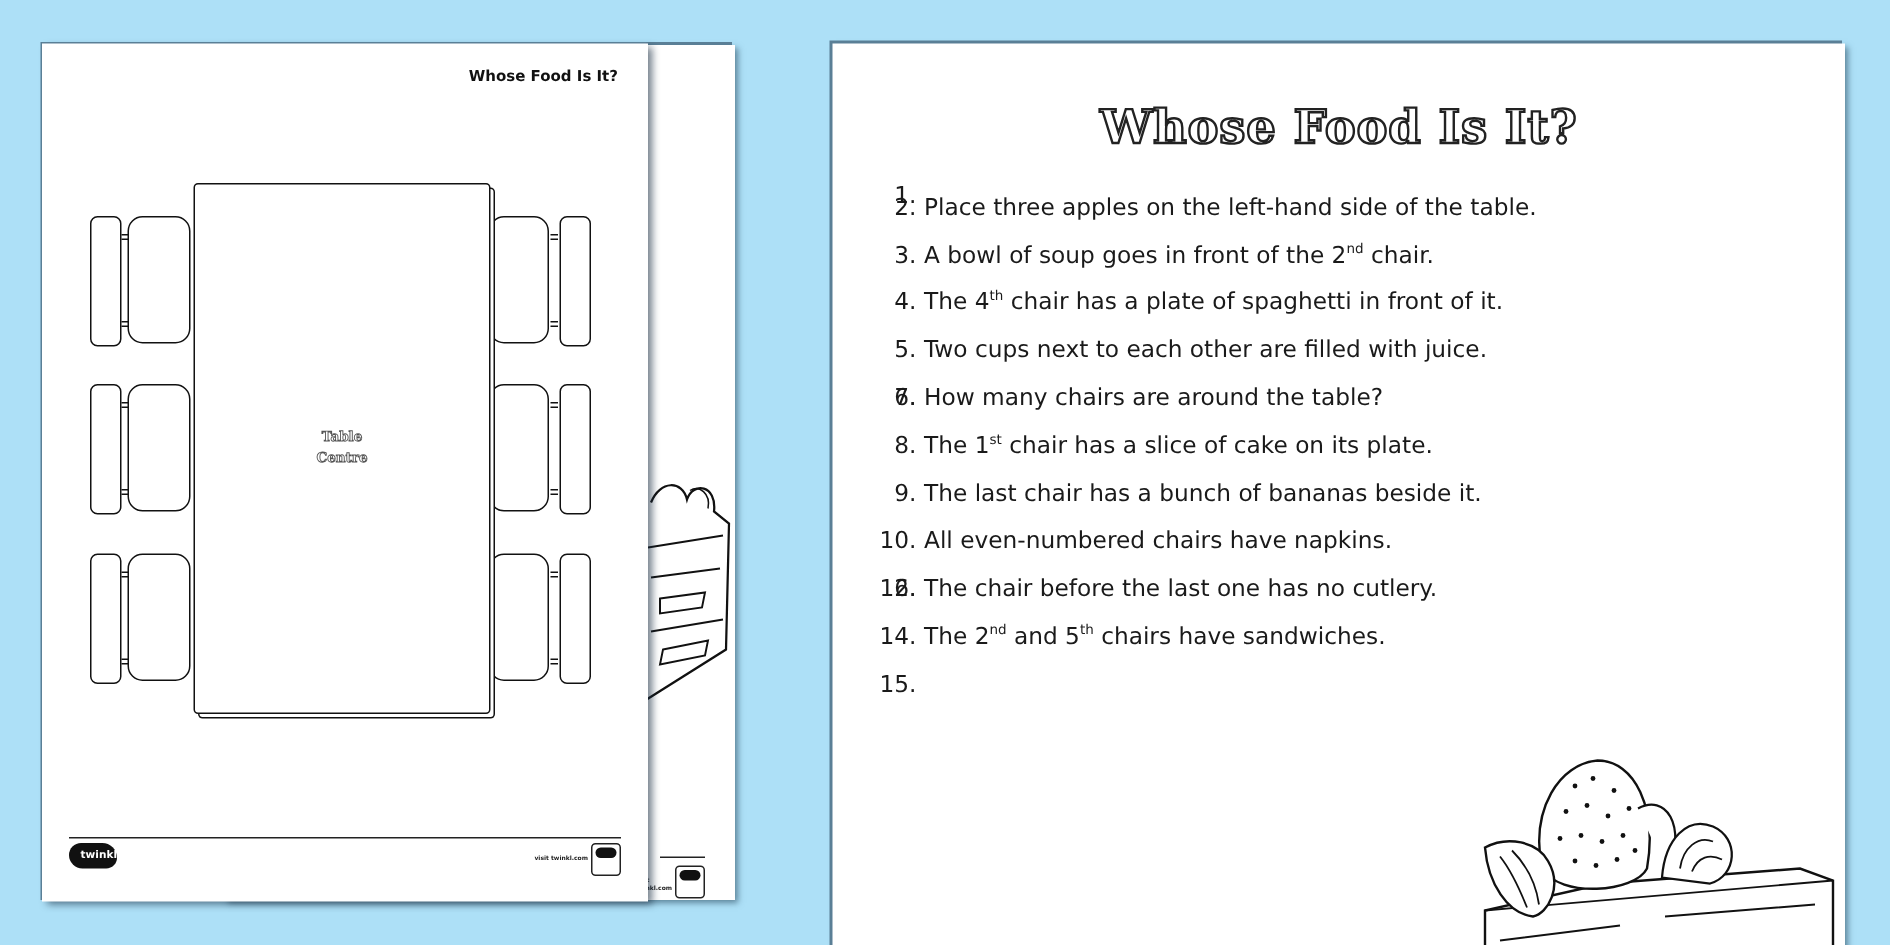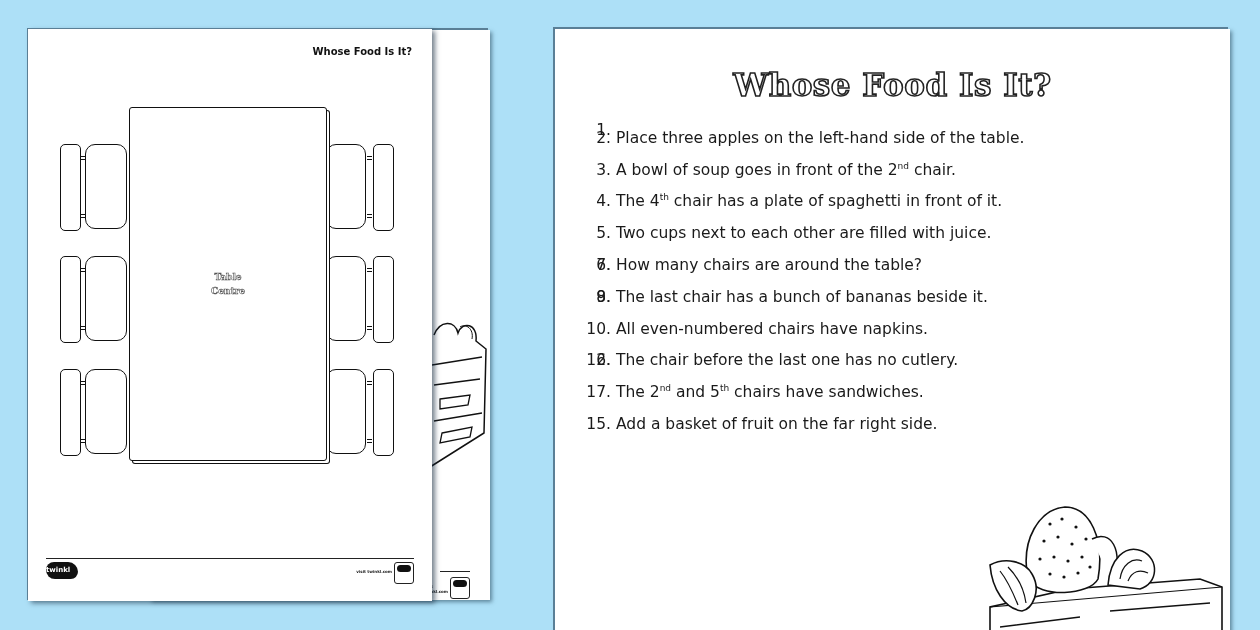--- a/index.html
+++ b/index.html
@@ -20,38 +20,38 @@
   .small-title {
     position:absolute; right:20px; top:17px;
     font-size:10px; font-weight:bold; color:#111;
     font-family:"DejaVu Sans", sans-serif;
   }
   .footer-line { position:absolute; left:18px; right:18px; height:1px; background:#222; }
   .footer { position:absolute; left:18px; right:18px; height:24px; }
   .twinkl-logo {
     position:absolute; left:0; top:2px; width:32px; height:17px;
     background:#111; border-radius:9px 11px 8px 10px;
-    color:#fff; font-size:7px; font-weight:bold; line-height:17px; text-align:left;
+    color:#fff; font-size:7px; font-weight:bold; line-height:17px; text-align:right;
   }
   .visit-text { position:absolute; right:22px; top:9px; font-size:4px; font-weight:bold; color:#222; }
   .badge-icon {
     position:absolute; right:0; top:2px; width:18px; height:20px;
     border:1px solid #222; border-radius:3px; background:#fff;
   }
   .badge-icon::before {
     content:""; position:absolute; left:2px; top:2px; width:14px; height:7px; background:#111; border-radius:5px;
   }
 
   .chair { position:absolute; }
   .chair .back { position:absolute; width:19px; height:85px; border:1.5px solid #111; border-radius:5px; background:#fff; top:0; }
   .chair .seat { position:absolute; width:38px; height:83px; border:1.5px solid #111; border-radius:10px; background:#fff; top:0; }
   .chair .link { position:absolute; width:5px; height:2px; border-top:1px solid #111; border-bottom:1px solid #111; }
 
   .table-rect {
-    position:absolute; left:101px; top:78px; width:196px; height:352px;
+    position:absolute; left:101px; top:93px; width:196px; height:352px;
     border:1.5px solid #111; border-radius:3px; background:#fff;
     box-shadow: 3px 3px 0 -1px #fff, 3px 3px 0 0 #111;
   }
   .table-label {
     position:absolute; left:0; right:0; top:162px; text-align:center;
     font-size:9px; font-weight:bold; color:#fff; line-height:14px;
     -webkit-text-stroke:0.6px #555; font-family:"DejaVu Serif", serif;
   }
 
   .big-title {
@@ -147,27 +147,27 @@
 <div class="sheet" id="instructions-sheet">
   <div class="big-title">Whose Food Is It?</div>
   <ol class="instructions" id="instr-list">
       <li><span class="num">1.</span></li>
       <li><span class="num">2.</span><span>Place three apples on the left-hand side of the table.</span></li>
       <li><span class="num">3.</span><span>A bowl of soup goes in front of the 2<sup>nd</sup> chair.</span></li>
       <li><span class="num">4.</span><span>The 4<sup>th</sup> chair has a plate of spaghetti in front of it.</span></li>
       <li><span class="num">5.</span><span>Two cups next to each other are filled with juice.</span></li>
       <li><span class="num">6.</span></li>
       <li><span class="num">7.</span><span>How many chairs are around the table?</span></li>
-      <li><span class="num">8.</span></li>
+      <li><span class="num">8.</span><span>The 1<sup>st</sup> chair has a slice of cake on its plate.</span></li>
       <li><span class="num">9.</span><span>The last chair has a bunch of bananas beside it.</span></li>
       <li><span class="num">10.</span><span>All even-numbered chairs have napkins.</span></li>
       <li><span class="num">12.</span></li>
       <li><span class="num">6.</span><span>The chair before the last one has no cutlery.</span></li>
-      <li><span class="num">17.</span><span>The 2<sup>nd</sup> and 5<sup>th</sup> chairs have sandwiches.</span></li>
-      <li><span class="num">15.</span><span>Add a basket of fruit on the far right side.</span></li>
+      <li><span class="num">14.</span><span>The 2<sup>nd</sup> and 5<sup>th</sup> chairs have sandwiches.</span></li>
+      <li><span class="num">15.</span></li>
     </ol>
 
   <svg class="cake" style="left:405px; top:470px;" width="270" height="150" viewBox="0 0 270 150">
     <path d="M30 138 L30 108 L110 90 L240 80 L262 88 L262 150" fill="#fff" stroke="#111" stroke-width="1.6"></path>
     <path d="M30 108 L262 88" fill="none" stroke="#111" stroke-width="1.2"></path>
     <path d="M40 128 L120 118 M150 112 L250 104 M70 145 L140 140" fill="none" stroke="#111" stroke-width="1.3"></path>
     <path d="M68 80 C60 40 80 10 105 8 C130 8 145 40 138 80 C130 96 80 100 68 80 Z" fill="#fff" stroke="#111" stroke-width="1.6"></path>
     <g fill="#111">
       <circle cx="90" cy="25" r="1.6"></circle>
         <circle cx="102" cy="20" r="1.6"></circle>

